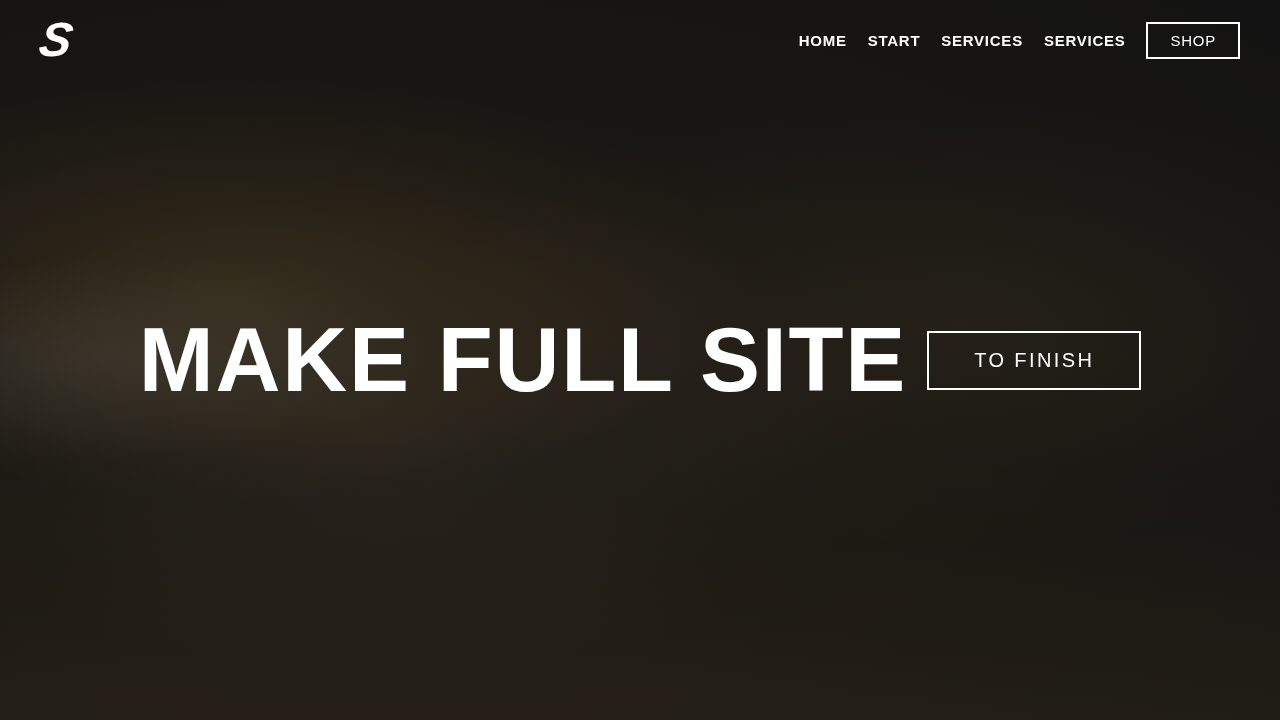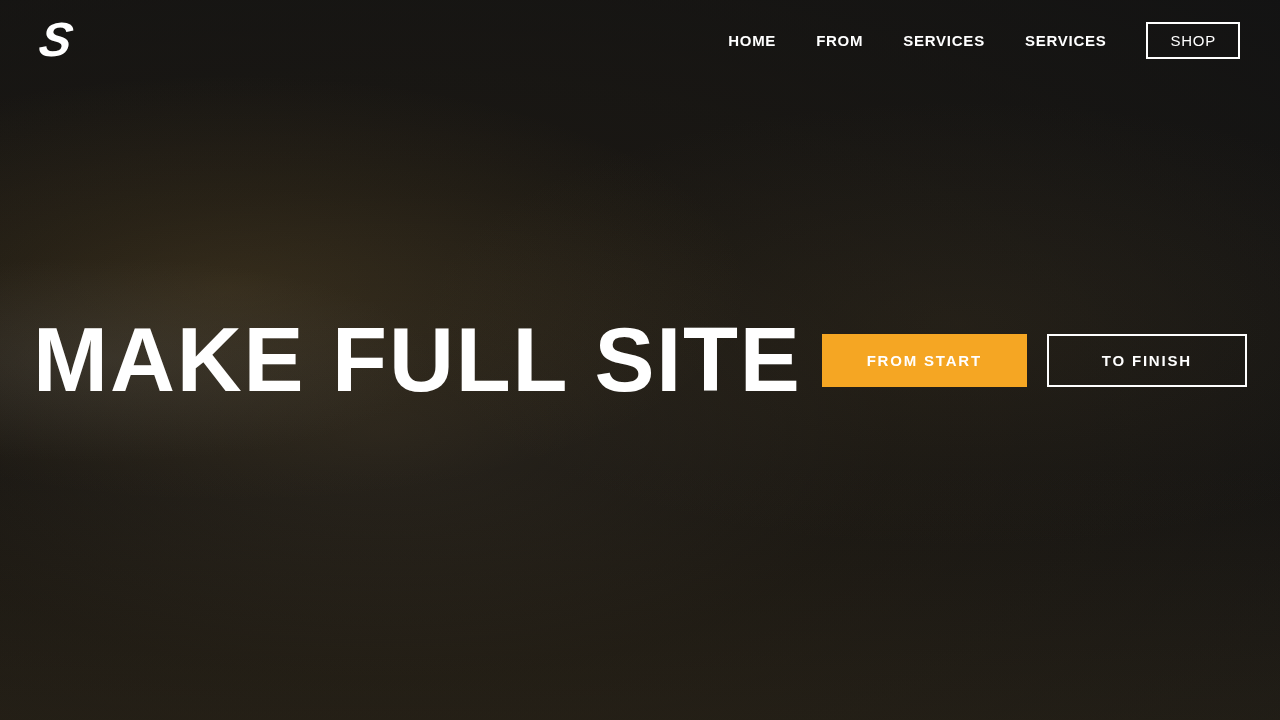--- a/index.html
+++ b/index.html
@@ -86,21 +86,21 @@
       font-style: italic;
       line-height: 1;
       transform: skewX(-10deg);
       display: inline-block;
       font-family: Impact, Arial Black, sans-serif;
     }
 
     nav {
       display: flex;
       align-items: center;
-      gap: 40px;
+      gap: 21px;
     }
 
     .nav-link {
       color: white;
       text-decoration: none;
       font-size: 15px;
       font-weight: 600;
       letter-spacing: 0.05em;
       cursor: pointer;
     }
@@ -154,48 +154,47 @@
       cursor: pointer;
       min-width: 200px;
       text-align: center;
     }
 
     .btn-secondary {
       background-color: transparent;
       color: white;
       border: 2px solid white;
       padding: 16px 45px;
-      font-size: 15px;
-      font-weight: 700;
+      font-size: 20px;
+      font-weight: 400;
       letter-spacing: 0.12em;
       text-transform: uppercase;
       cursor: pointer;
       min-width: 200px;
       text-align: center;
     }
   </style>
 </head>
 <body>
 
 <div class="hero">
   <div class="hero-bg"></div>
 
   <header class="header">
     <div class="logo">
       <span class="logo-s">S</span>
     </div>
     <nav>
       <a class="nav-link">HOME</a>
-      <a class="nav-link">FROM</a>
+      <a class="nav-link">START</a>
       <a class="nav-link">SERVICES</a>
       <a class="nav-link">SERVICES</a>
       <a class="nav-link-shop">SHOP</a>
     </nav>
   </header>
 
   <div class="hero-content">
     <h1 class="hero-title">MAKE FULL SITE</h1>
     <div class="hero-buttons">
-      <button class="btn-primary">FROM START</button>
       <button class="btn-secondary">TO FINISH</button>
     </div>
   </div>
 </div>
 
 </body></html>

